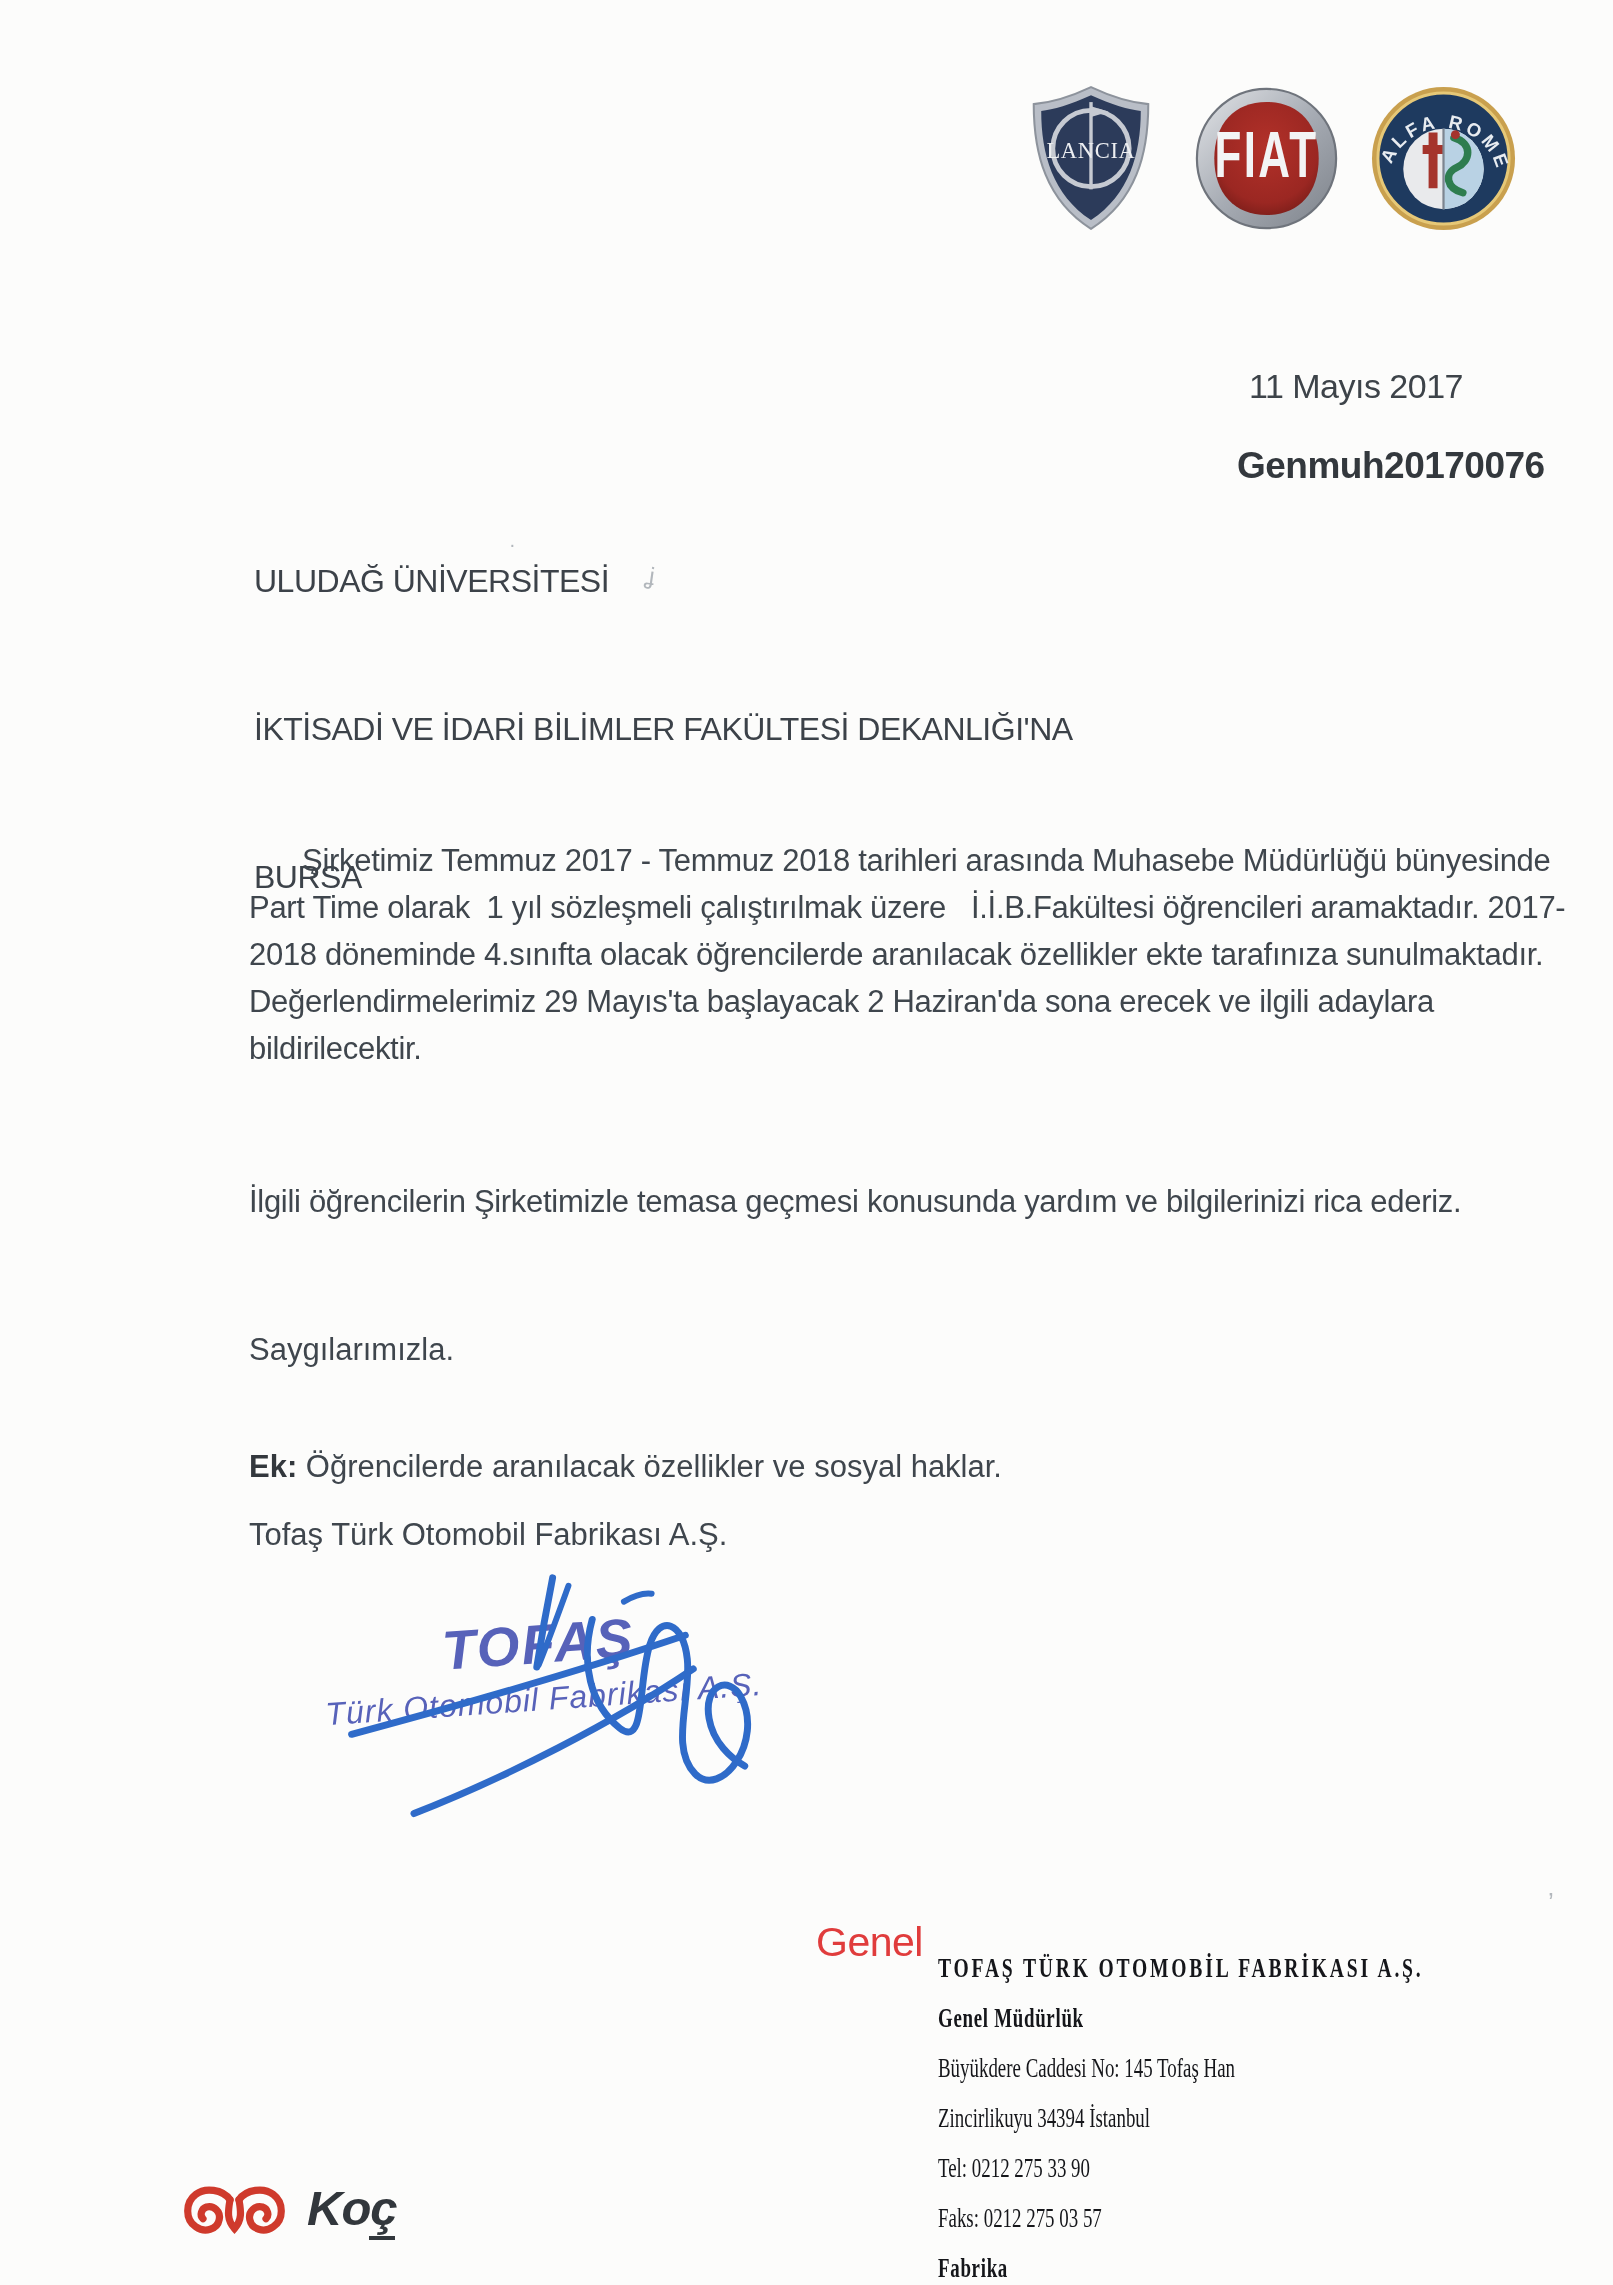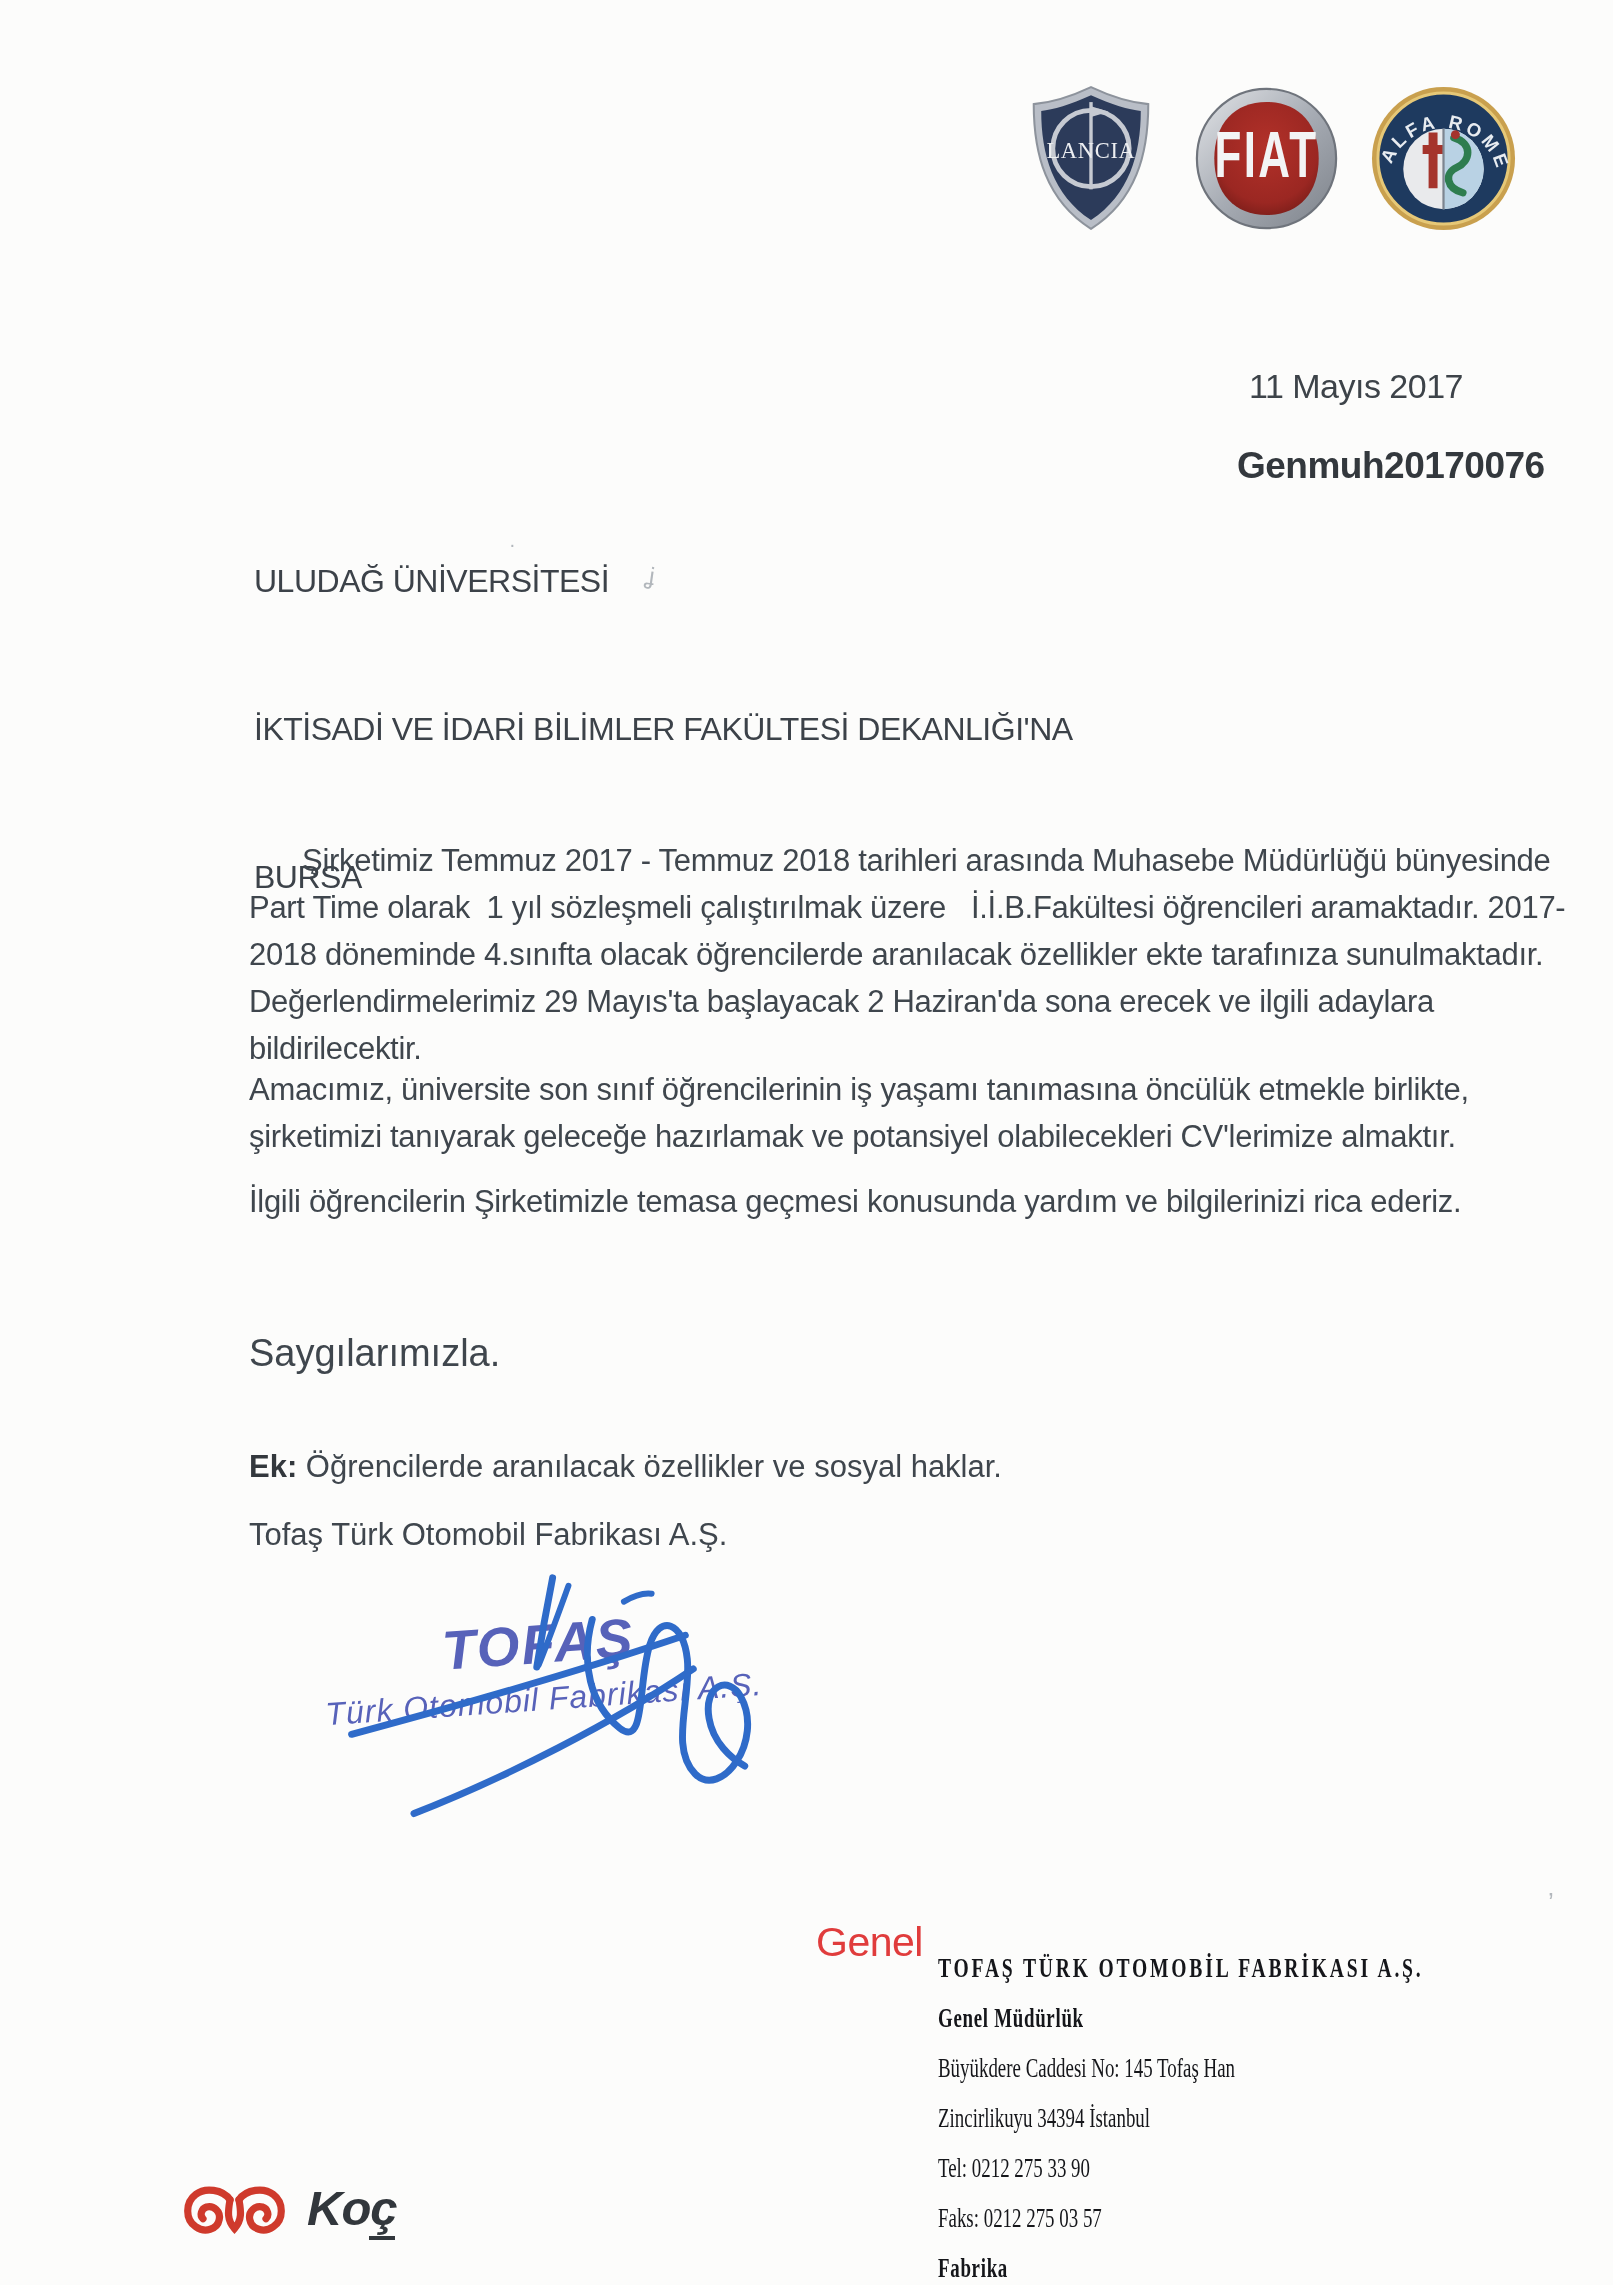--- a/index.html
+++ b/index.html
@@ -21,21 +21,21 @@
   .ref  { left:1237px; top:445px; font-size:37px; font-weight:bold; color:#33383d; letter-spacing:-0.5px; }
 
   
   .recipient { left:254px; top:544px; font-size:32px; line-height:74px; letter-spacing:-0.5px; color:#3c4249; white-space:pre; }
 
   
   .para { left:249px; width:1317px; font-size:31px; line-height:47px; letter-spacing:-0.3px; white-space:pre-wrap; color:#3f464d; }
   .p1 { top:837px; text-indent:53px; }
   .p2 { top:1066px; }
   .p3 { top:1178px; }
-  .closing { left:249px; top:1332px; font-size:38px; }
+  .closing { left:249px; top:1332px; font-size:31px; }
   .ek { left:249px; top:1429px; font-size:31px;margin-top:20px; }
   .ek b { font-weight:bold; color:#33383d; }
   .company-line { left:249px; top:1517px; font-size:31px; }
 
   
   .sig-wrap { left:297px; top:1564px; width:535px; height:307px; }
   .stamp1 { position:absolute; left:145px; top:48px; font-size:55px; font-weight:bold; font-style:italic;
             color:#4a55b4; letter-spacing:2px; transform:rotate(-4deg); opacity:.92; }
   .stamp2 { position:absolute; left:28px; top:117px; font-size:32px; font-style:italic;
             color:#4a55b4; letter-spacing:1px; transform:rotate(-4deg); opacity:.92; white-space:pre; }
@@ -116,21 +116,20 @@
 
   <div class="abs recipient"><span>ULUDAĞ ÜNİVERSİTESİ</span><br>
 <span>İKTİSADİ VE İDARİ BİLİMLER FAKÜLTESİ DEKANLIĞI'NA</span><br>
 <span>BURSA</span></div>
 
   <div class="abs artifact" style="left:645px; top:562px; font-size:24px; transform:rotate(8deg);">ʝ</div>
   <div class="abs artifact" style="left:509px; top:533px; font-size:20px;">·</div>
   <div class="abs artifact" style="left:1548px; top:1887px; font-size:26px;">’</div>
 
   <div class="abs para p1">Şirketimiz Temmuz 2017 - Temmuz 2018 tarihleri arasında Muhasebe Müdürlüğü bünyesinde  Part Time olarak  1 yıl sözleşmeli çalıştırılmak üzere   İ.İ.B.Fakültesi öğrencileri aramaktadır. 2017-2018 döneminde 4.sınıfta olacak öğrencilerde aranılacak özellikler ekte tarafınıza sunulmaktadır. Değerlendirmelerimiz 29 Mayıs'ta başlayacak 2 Haziran'da sona erecek ve ilgili adaylara bildirilecektir.</div>
-  <div class="abs para p2">Amacımız, üniversite son sınıf öğrencilerinin iş yaşamı tanımasına öncülük etmekle birlikte, şirketimizi tanıyarak geleceğe hazırlamak ve potansiyel olabilecekleri CV'lerimize almaktır.</div>
   <div class="abs para p3">İlgili öğrencilerin Şirketimizle temasa geçmesi konusunda yardım ve bilgilerinizi rica ederiz.</div>
 
   <div class="abs closing">Saygılarımızla.</div>
 
   <div class="abs ek"><b>Ek:</b><span> Öğrencilerde aranılacak özellikler ve sosyal haklar.</span></div>
 
   <div class="abs company-line">Tofaş Türk Otomobil Fabrikası A.Ş.</div>
 
   <div class="abs sig-wrap">
     <div class="stamp1">TOFAŞ</div>

